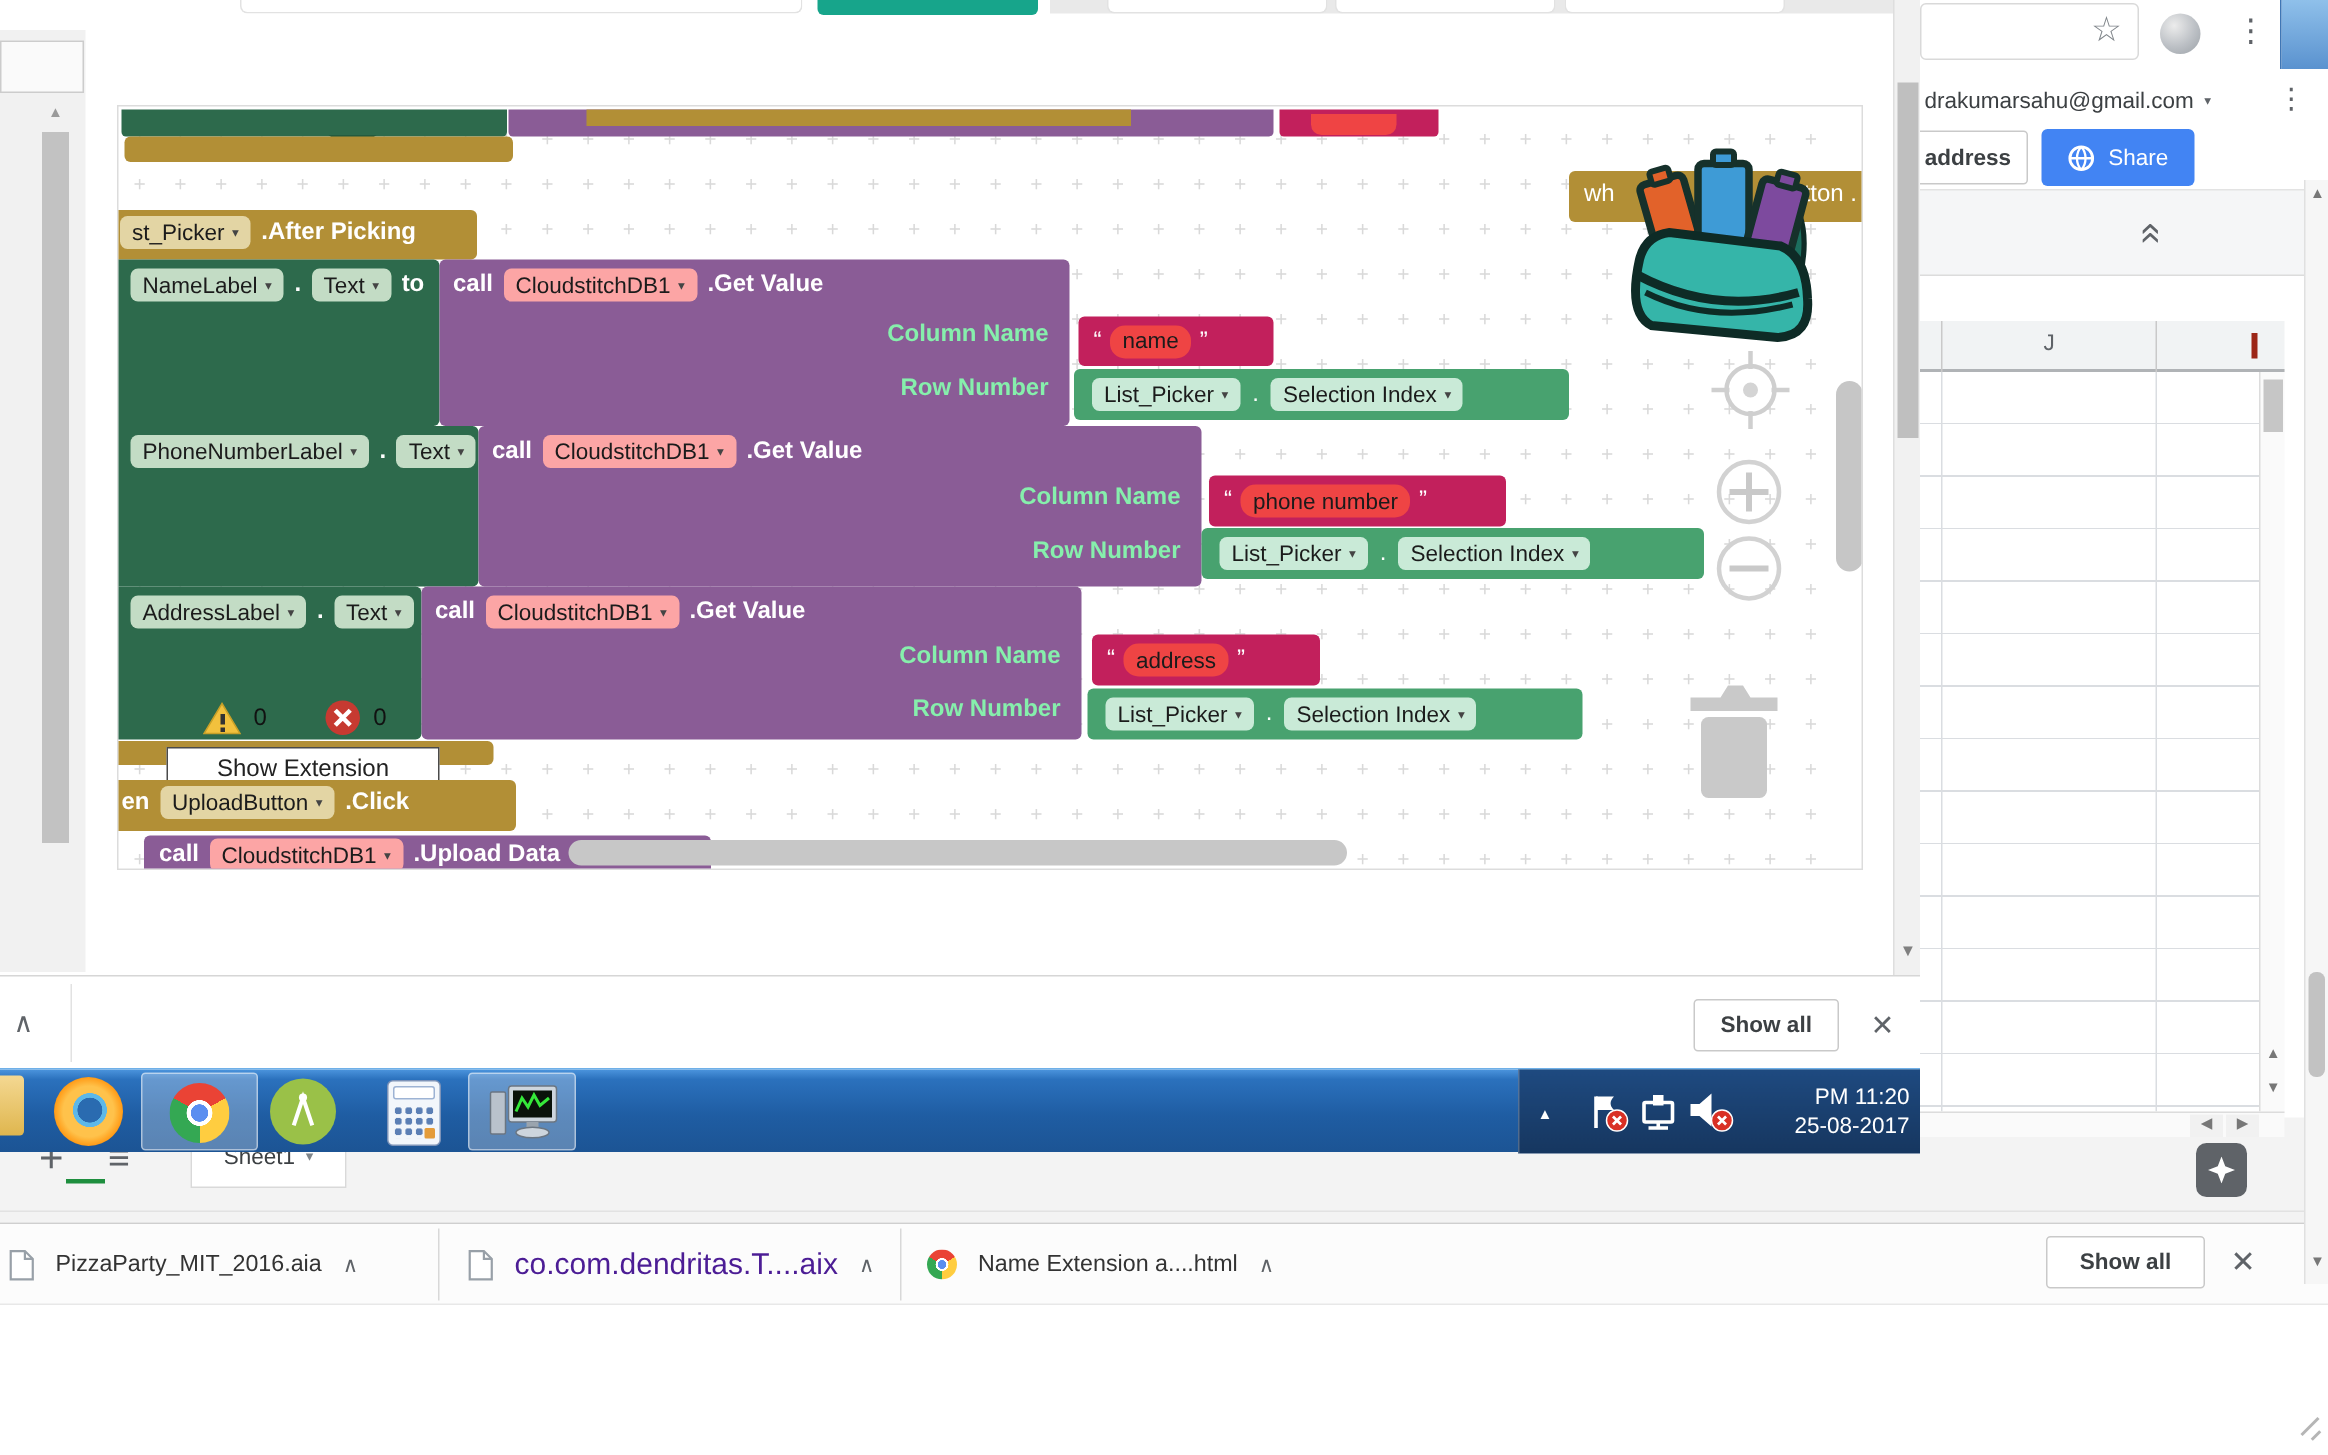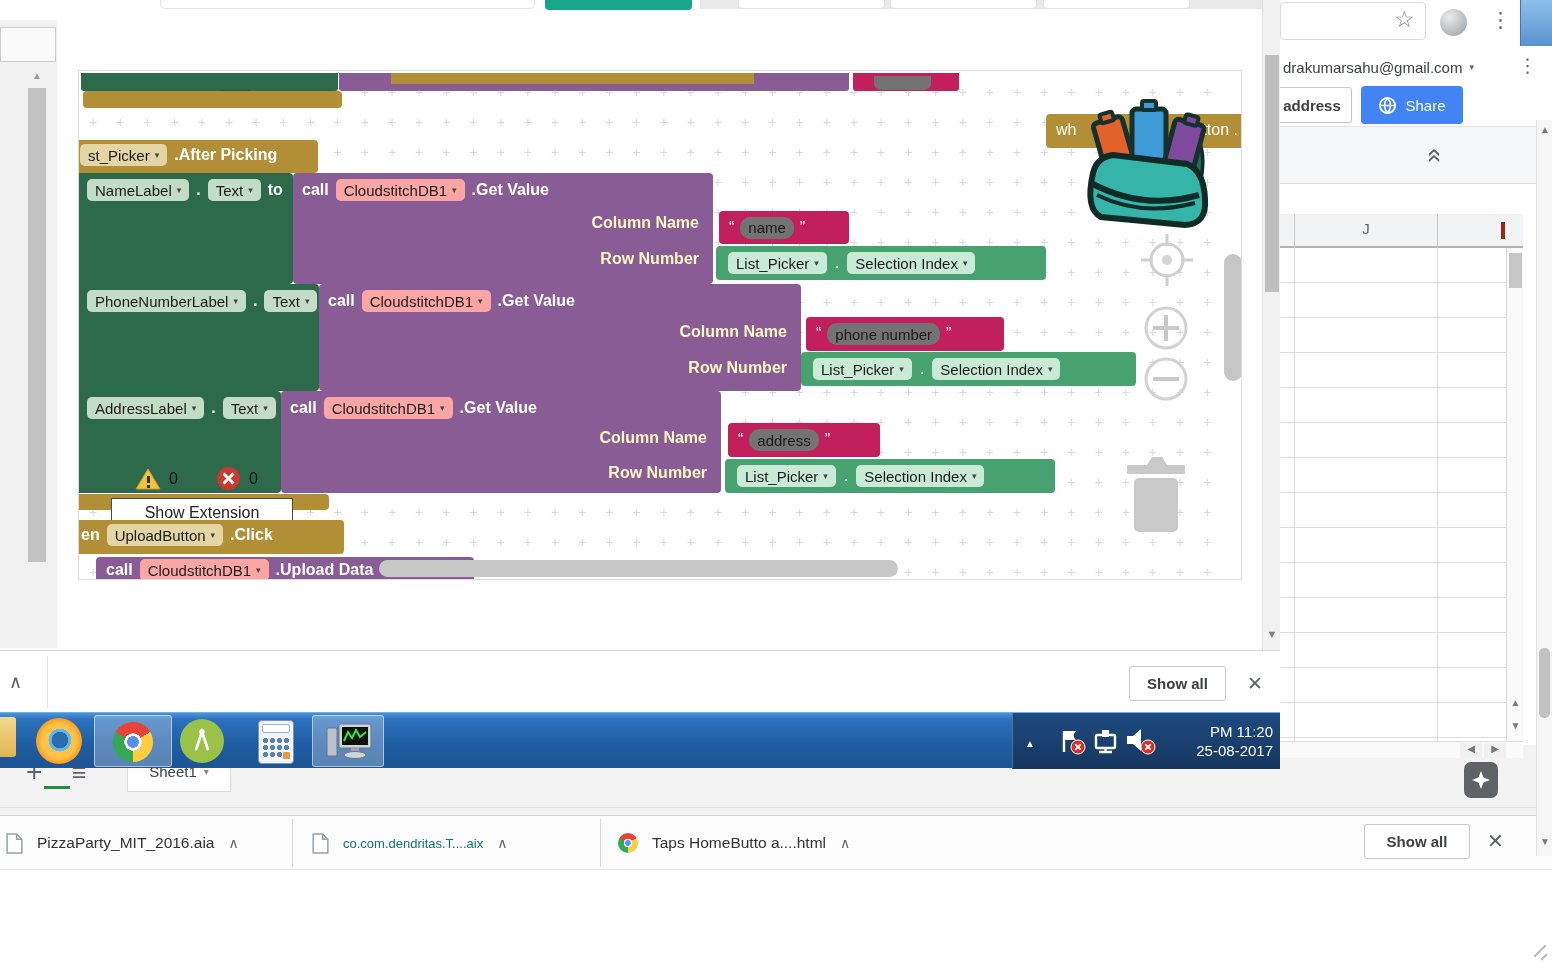--- a/index.html
+++ b/index.html
@@ -15,23 +15,23 @@
   .grn{background:#2d6a4c}
   .pur{background:#8a5c96}
   .crm{background:#c2205c}
   .tea{background:#48a26f}
   .row{display:flex;align-items:center;gap:7px;padding:6px 9px;font-size:16px;font-weight:bold;color:#fff;white-space:nowrap}
   .fld{display:inline-flex;align-items:center;gap:5px;border-radius:5px;padding:1px 8px;font-size:15px;font-weight:normal;color:#1b1b1b;height:22px;white-space:nowrap}
   .f-tan{background:#e3d5a4}
   .f-sag{background:#c3dcc5}
   .f-lav{background:#fca5a5}
   .f-min{background:#c9ead7}
-  .f-pnk{background:#737373;border-radius:10px}
+  .f-pnk{background:#ef4444;border-radius:10px}
   .dd{font-size:9px;color:#444;line-height:1}
-  .rlab{position:absolute;right:14px;text-align:right;font-size:16px;font-weight:bold;color:#fef9c3;white-space:nowrap}
+  .rlab{position:absolute;right:14px;text-align:right;font-size:16px;font-weight:bold;color:#86efac;white-space:nowrap}
   .pattern{position:absolute;left:0;top:0;right:0;bottom:0;color:#d9d9d9;font-size:14px;line-height:30px;letter-spacing:19px;overflow:hidden;word-break:break-all;padding:6px 0 0 10px;user-select:none}
   
   .btn{display:flex;align-items:center;justify-content:center;background:#fff;border:1px solid #c9c9c9;border-radius:3px;font-weight:bold;color:#3c4043;font-size:15px}
   .gicon{color:#5f6368}
   .vline{position:absolute;width:1px;background:#d8d8d8}
   .circle{border-radius:50%}
   .tabfrag{position:absolute;top:0;background:#fff;border:1px solid #e2e2e2;border-top:none;border-radius:0 0 5px 5px}
 </style>
 </head>
 <body>
@@ -441,27 +441,27 @@
         </svg>
       <span style="font-size:15.5px;color:#333">PizzaParty_MIT_2016.aia</span>
       <span class="gicon b" style="font-size:14px">∧</span>
     </div>
     <div class="vline" style="left:292px;top:3px;height:48px"></div>
     <div class="a flex" style="left:312px;top:4px;height:46px;gap:14px">
       <svg width="17" height="21" viewBox="0 0 16 20">
           <path d="M1 1 h9 l5 5 v13 h-14 z" fill="#fff" stroke="#98a0a8" stroke-width="1.4"></path>
           <path d="M10 1 v5 h5" fill="none" stroke="#98a0a8" stroke-width="1.4"></path>
         </svg>
-      <span style="font-size:13px;color:#0f766e">co.com.dendritas.T....aix</span>
+      <span style="font-size:20px;color:#4c1d95">co.com.dendritas.T....aix</span>
       <span class="gicon b" style="font-size:14px">∧</span>
     </div>
     <div class="vline" style="left:600px;top:3px;height:48px"></div>
     <div class="a flex" style="left:618px;top:4px;height:46px;gap:14px">
       <div class="circle" style="width:20px;height:20px;background:radial-gradient(circle, #5a8ef0 0 20%, #fff 21% 30%, rgba(0,0,0,0) 31%),conic-gradient(from -60deg, #ea4335 0 120deg, #ffcd40 0 240deg, #34a853 0 360deg)"></div>
-      <span style="font-size:15.5px;color:#333">Taps HomeButto a....html</span>
+      <span style="font-size:15.5px;color:#333">Name Extension a....html</span>
       <span class="gicon b" style="font-size:14px">∧</span>
     </div>
     <div class="a btn" style="left:1364px;top:8px;width:106px;height:35px">
         <span>Show all</span>
       </div>
     <div class="a gicon" style="left:1487px;top:13px;font-size:20px">✕</div>
   </div>
 
   <div class="a" style="left:1536px;top:120px;width:16px;height:736px;background:#f6f6f6;border-left:1px solid #e0e0e0">
     <div class="a" style="left:0;top:4px;width:16px;text-align:center;font-size:10px;color:#777">▲</div>

